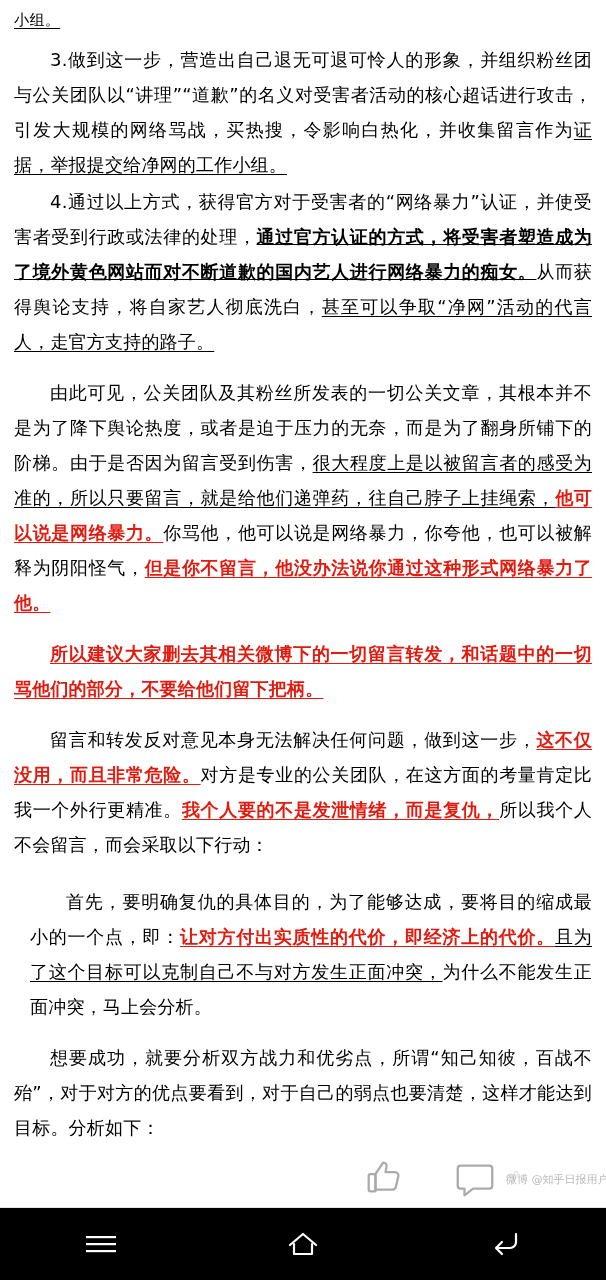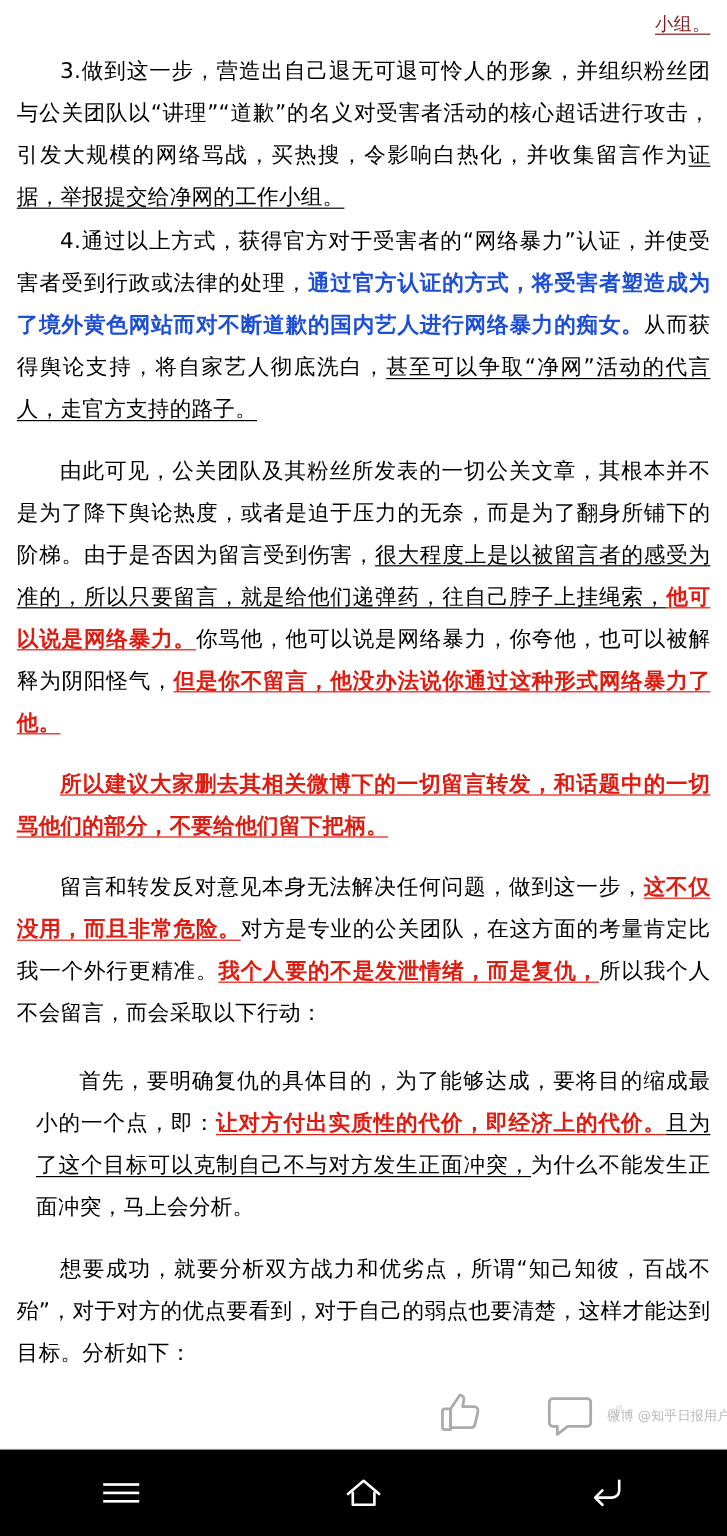--- a/index.html
+++ b/index.html
@@ -54,40 +54,40 @@
     margin-top: 22px;
     margin-left: 16px;
   }
 
   
   .u {
     text-decoration: underline;
     text-underline-offset: 3px;
   }
   .red {
-    color: #1d4ed8;
+    color: #000000;
     font-weight: bold;
+    text-decoration: underline;
   }
   .red-u {
     color: #e01b10;
     font-weight: bold;
     text-decoration: underline;
     text-underline-offset: 3px;
   }
 
   
   .top-frag {
     font-size: 15.2px;
     line-height: 24px;
-    color: #7f1d1d;
+    color: #000000;
     text-decoration: underline;
     text-underline-offset: 3px;
     margin: 0 0 10px 0;
     letter-spacing: 0.2px;
-    text-align: right;
   }
 
   
   .overlay-bar {
     position: absolute;
     left: 0;
     bottom: 72px;
     width: 480px;
     height: 62px;
     pointer-events: none;

